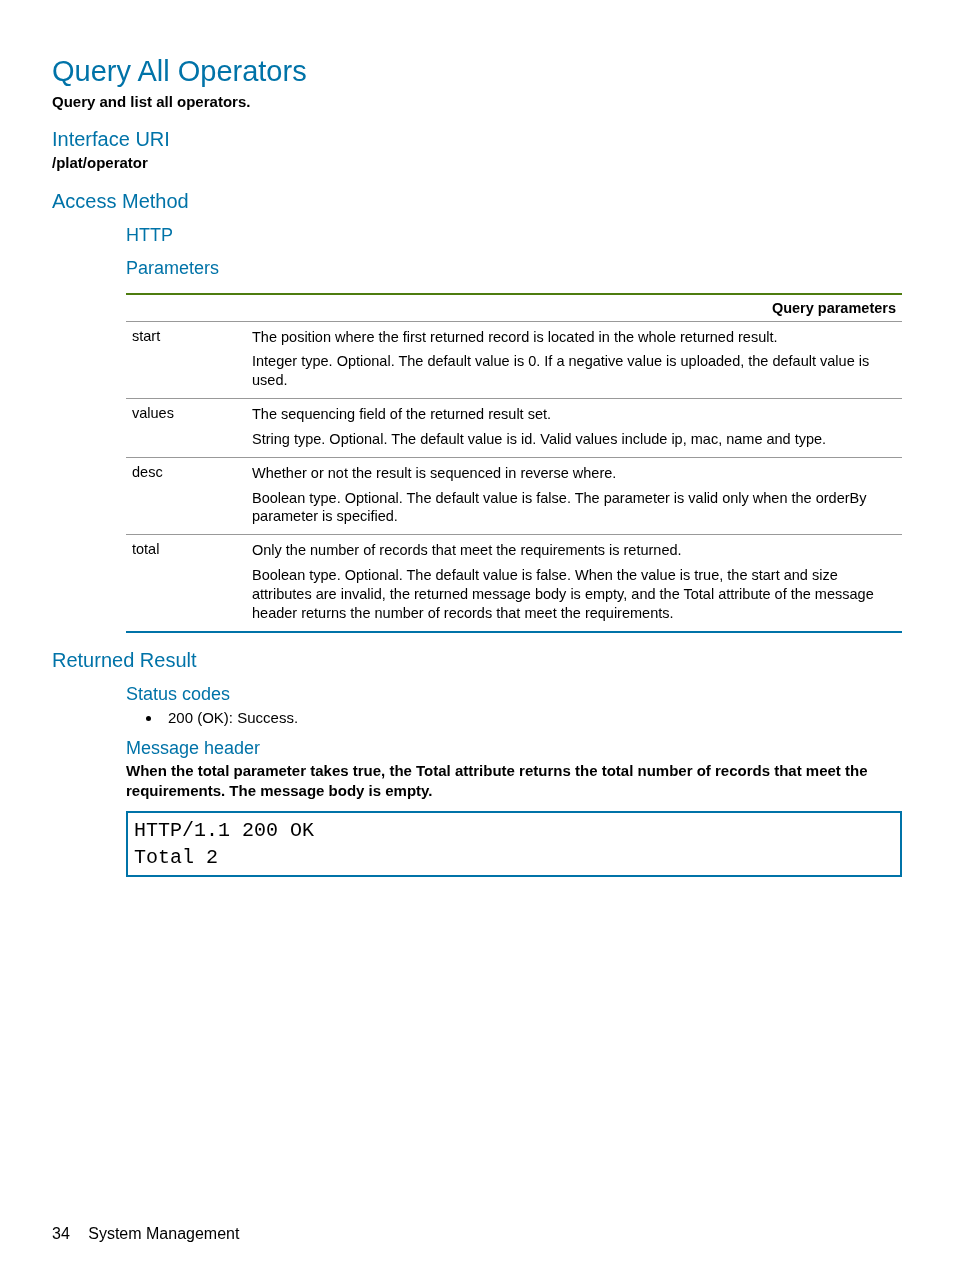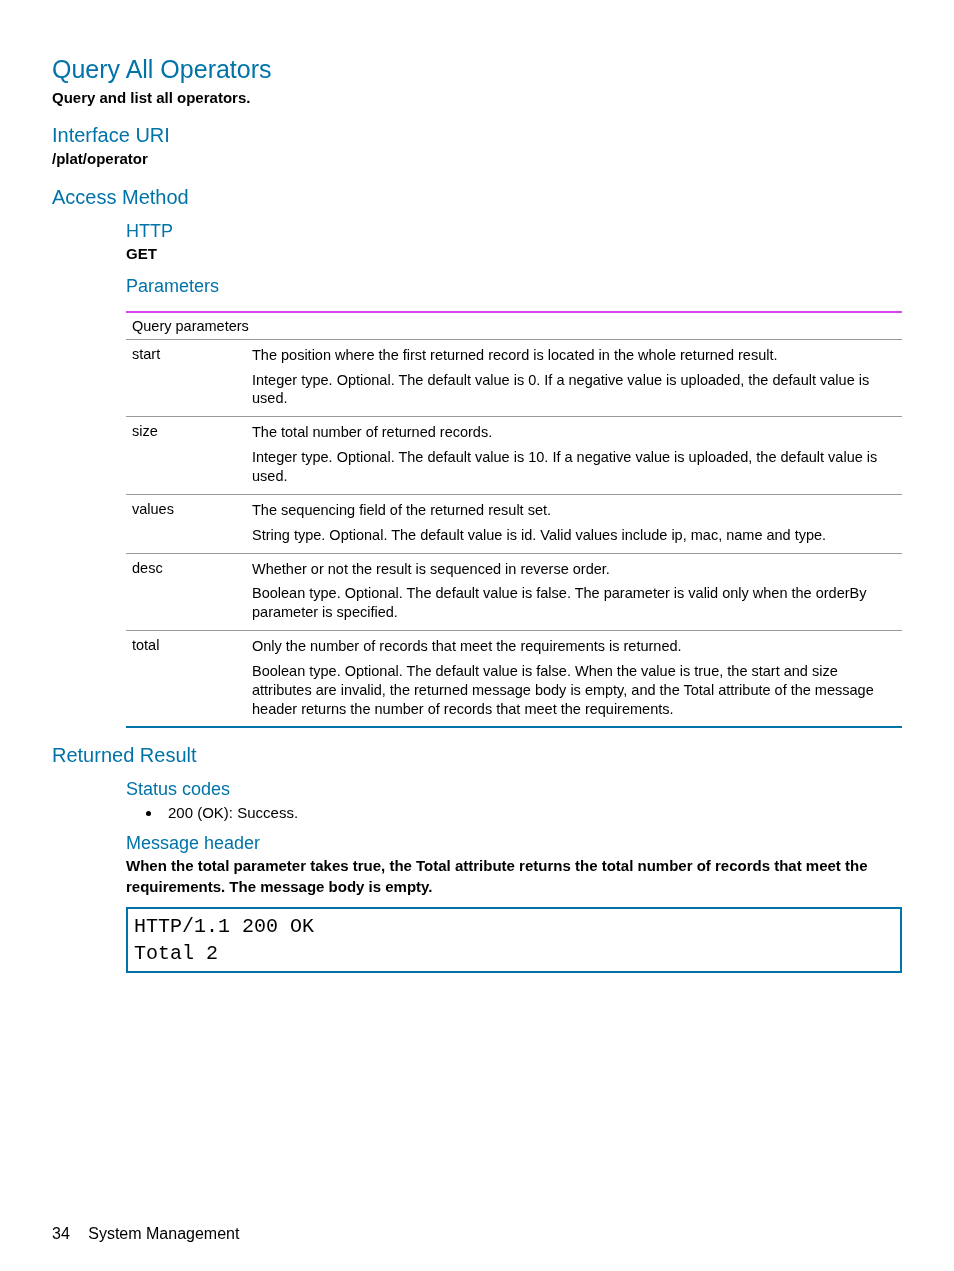--- a/index.html
+++ b/index.html
@@ -16,21 +16,21 @@
     font-size: 15px;
   }
   .page {
     padding: 55px 52px 0 52px;
     box-sizing: border-box;
   }
   h1 {
     font-family: Arial, Helvetica, sans-serif;
     font-weight: normal;
     color: #0073a8;
-    font-size: 25px;
+    font-size: 29px;
     margin: 0 0 4px 0;
   }
   h2 {
     font-family: Arial, Helvetica, sans-serif;
     font-weight: normal;
     color: #0073a8;
     font-size: 20px;
     margin: 16px 0 2px 0;
   }
   h3 {
@@ -56,24 +56,24 @@
     padding-left: 6px;
     margin-bottom: 4px;
   }
   table.params {
     border-collapse: collapse;
     width: 100%;
     margin-top: 14px;
     font-size: 14.5px;
   }
   table.params th {
-    text-align: left;
-    font-weight: normal;
+    text-align: right;
+    font-weight: bold;
     padding: 5px 6px;
-    border-top: 2px solid #d946ef;
+    border-top: 2px solid #4d7c0f;
     border-bottom: 1px solid #999;
   }
   table.params td {
     vertical-align: top;
     padding: 6px 6px 8px 6px;
     border-bottom: 1px solid #999;
   }
   table.params tr.last td {
     border-bottom: 2px solid #0073a8;
   }
@@ -111,56 +111,48 @@
   <h1>Query All Operators</h1>
   <p class="body-text indent">Query and list all operators.</p>
 
   <h2>Interface URI</h2>
   <p class="body-text indent">/plat/operator</p>
 
   <h2>Access Method</h2>
 
   <div class="indent">
     <h3>HTTP</h3>
-    <p class="body-text">GET</p>
 
     <h3>Parameters</h3>
 
     <table class="params">
       <thead>
         <tr>
           <th colspan="2">Query parameters</th>
         </tr>
       </thead>
       <tbody>
         <tr>
           <td class="name">start</td>
           <td>
             <p>The position where the first returned record is located in the whole returned result.</p>
             <p>Integer type. Optional. The default value is 0. If a negative value is uploaded, the default value is used.</p>
           </td>
         </tr>
         <tr>
-          <td class="name">size</td>
-          <td>
-            <p>The total number of returned records.</p>
-            <p>Integer type. Optional. The default value is 10. If a negative value is uploaded, the default value is used.</p>
-          </td>
-        </tr>
-        <tr>
           <td class="name">values</td>
           <td>
             <p>The sequencing field of the returned result set.</p>
             <p>String type. Optional. The default value is id. Valid values include ip, mac, name and type.</p>
           </td>
         </tr>
         <tr>
           <td class="name">desc</td>
           <td>
-            <p>Whether or not the result is sequenced in reverse order.</p>
+            <p>Whether or not the result is sequenced in reverse where.</p>
             <p>Boolean type. Optional. The default value is false. The parameter is valid only when the orderBy parameter is specified.</p>
           </td>
         </tr>
         <tr class="last">
           <td class="name">total</td>
           <td>
             <p>Only the number of records that meet the requirements is returned.</p>
             <p>Boolean type. Optional. The default value is false. When the value is true, the start and size attributes are invalid, the returned message body is empty, and the Total attribute of the message header returns the number of records that meet the requirements.</p>
           </td>
         </tr>

